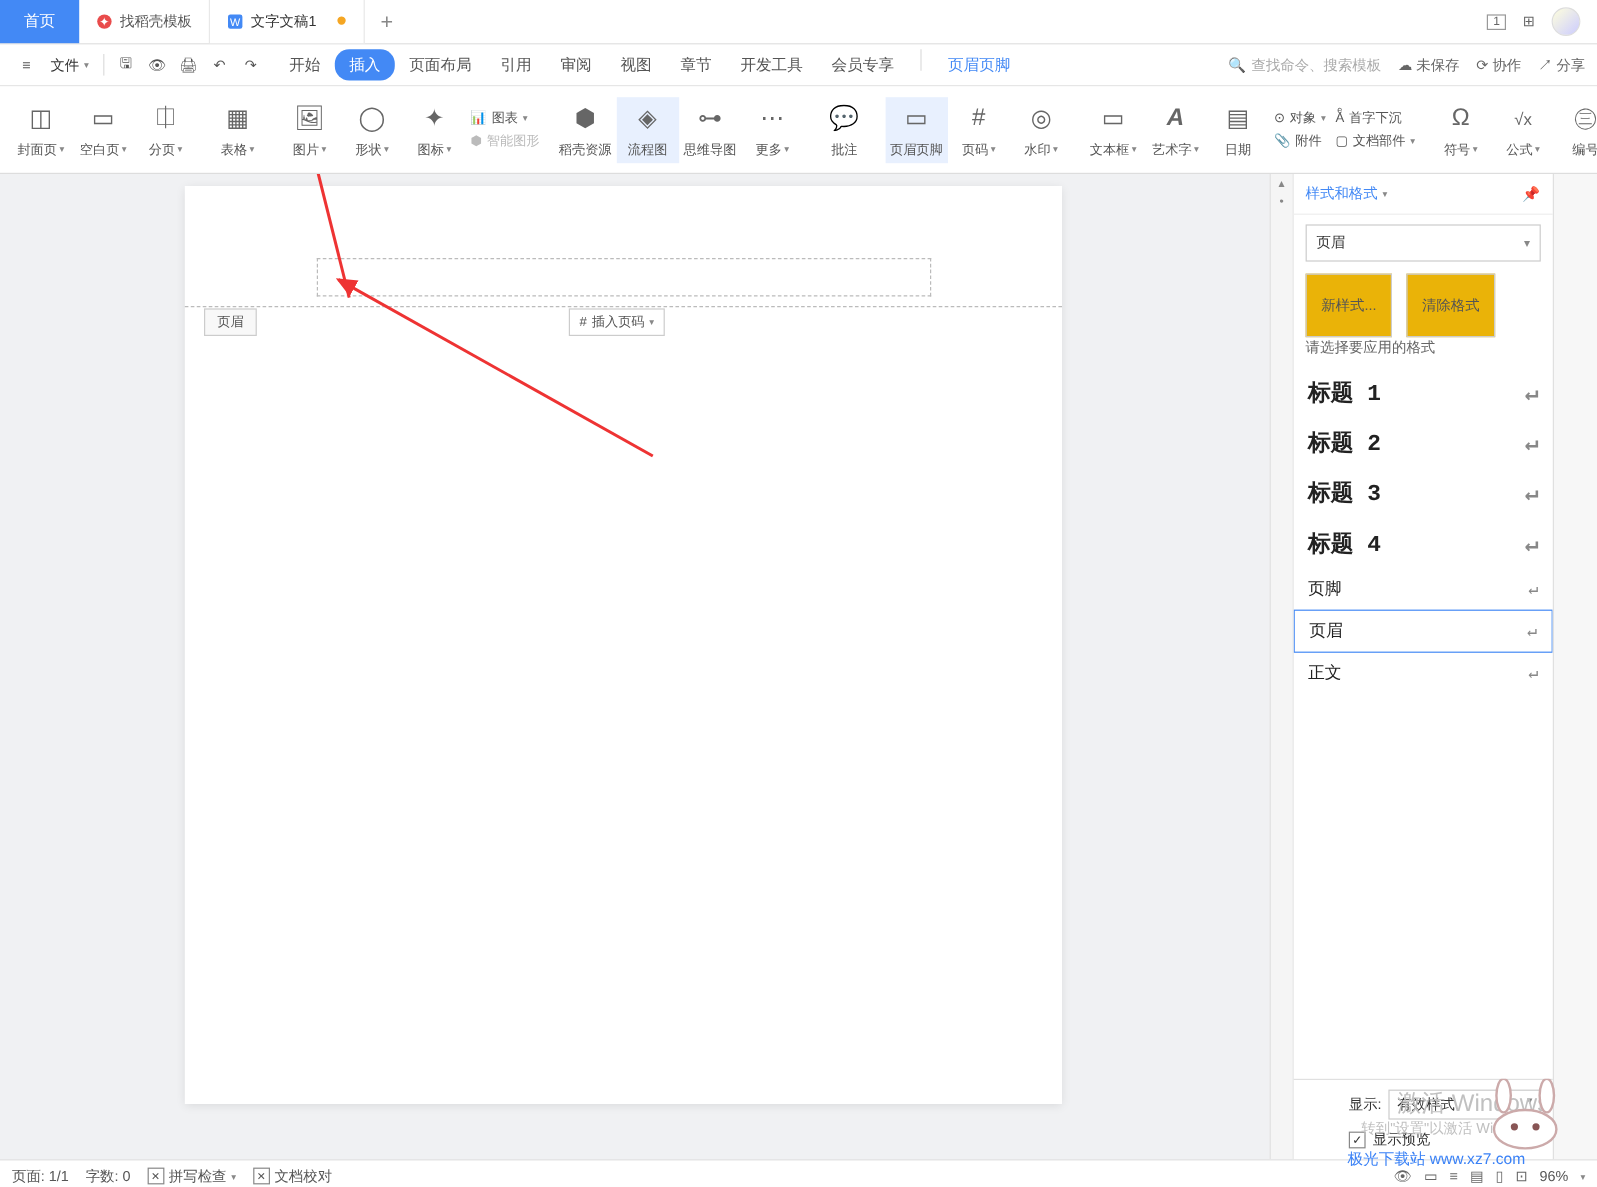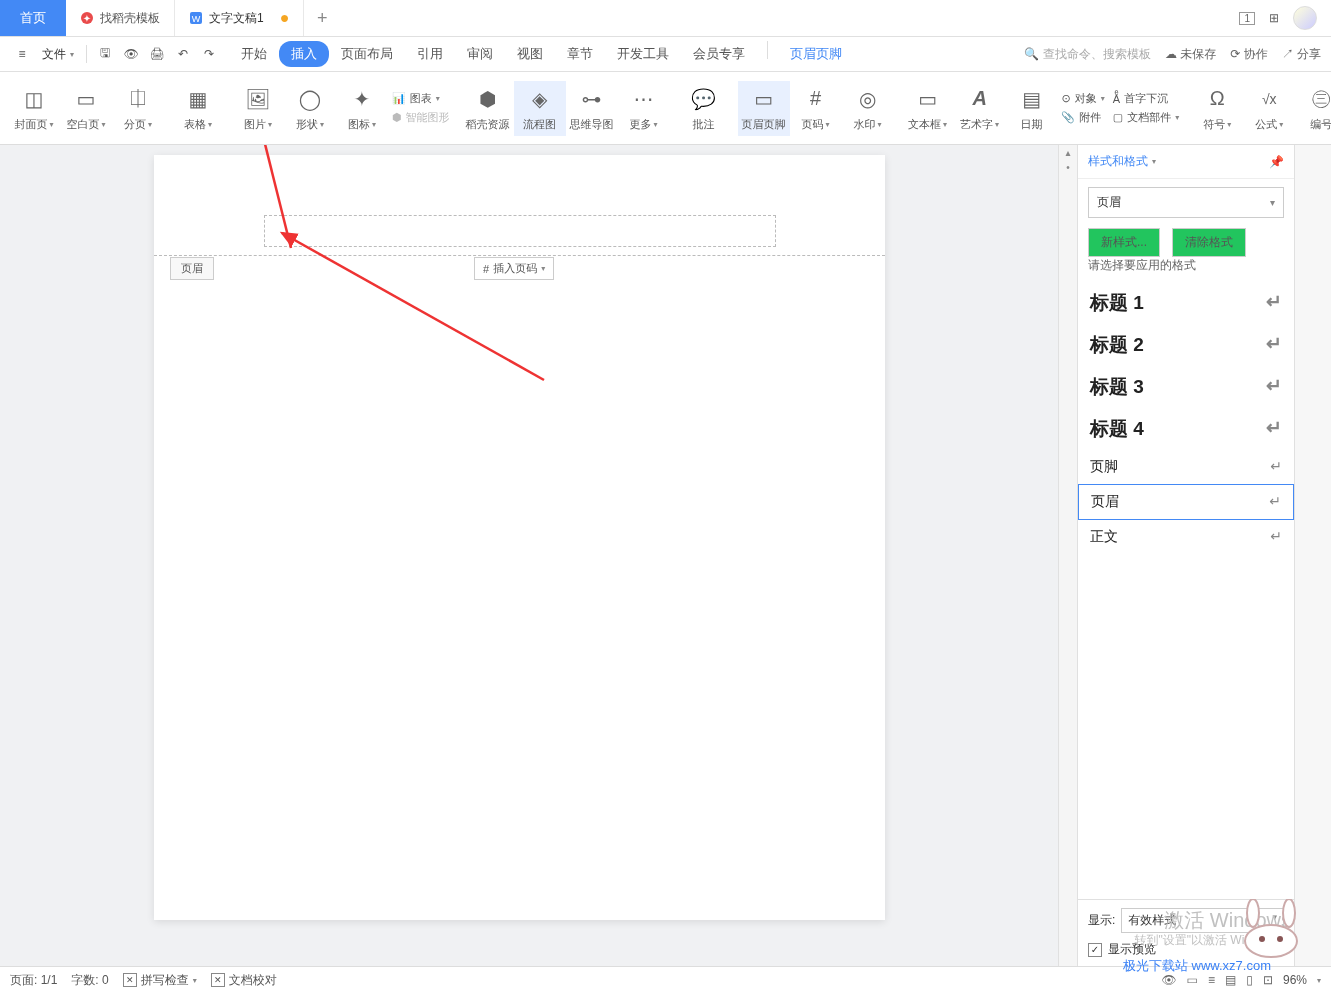--- a/index.html
+++ b/index.html
@@ -201,42 +201,42 @@
     .rp-select {
       border: 1px solid #ccc;
       padding: 6px 8px;
       background: #fff;
       display:flex; align-items:center;
     }
     .rp-select .caret { margin-left:auto; font-size:10px; color:#888; }
     .rp-btns { display: flex; gap: 12px; margin-top: 10px; }
     .rp-btn {
       border: 1px solid #ccc;
-      padding: 5px 12px;
-      background: #22c55e;
+      padding: 17px 12px;
+      background: #eab308;
       color: #555;
     }
     .rp-label { color: #666; margin-top: 0; }
     .style-list { flex:1; overflow-y: auto; }
     .style-item {
       padding: 8px 12px;
-      display: flex; align-items: flex-start;
-      font-family: Liberation Sans, sans-serif;
+      display: flex; align-items: center;
+      font-family: Liberation Mono, monospace;
       color: #222;
     }
     .style-item .ret { margin-left:auto; color:#888; }
     .style-item.h { font-size: 19px; font-weight: bold; }
     .style-item.normal { font-size: 14px; }
     .style-item.selected { border: 1px solid #4389f5; }
     .rp-foot {
       border-top: 1px solid #e0e0e0;
       padding: 8px 10px;
       display: flex; flex-direction: column; gap: 8px;
     }
-    .rp-foot .row { display:flex; align-items:center; gap:6px; }
+    .rp-foot .row { display:flex; align-items:center; gap:6px;margin-left:36px; }
     .select-sm { border:1px solid #ccc; padding:3px 6px; background:#fff; flex:1; display:flex;justify-content:space-between;}
     .select-sm .caret{ margin-left:auto; font-size:9px; color:#888;}
     .checkbox { width:12px; height:12px; border:1px solid #888; display:inline-flex; align-items:center; justify-content:center; font-size:10px; }
     
     .statusbar {
       height: 26px;
       border-top: 1px solid #ddd;
       display: flex; align-items: center;
       padding: 0 10px;
       gap: 14px;

